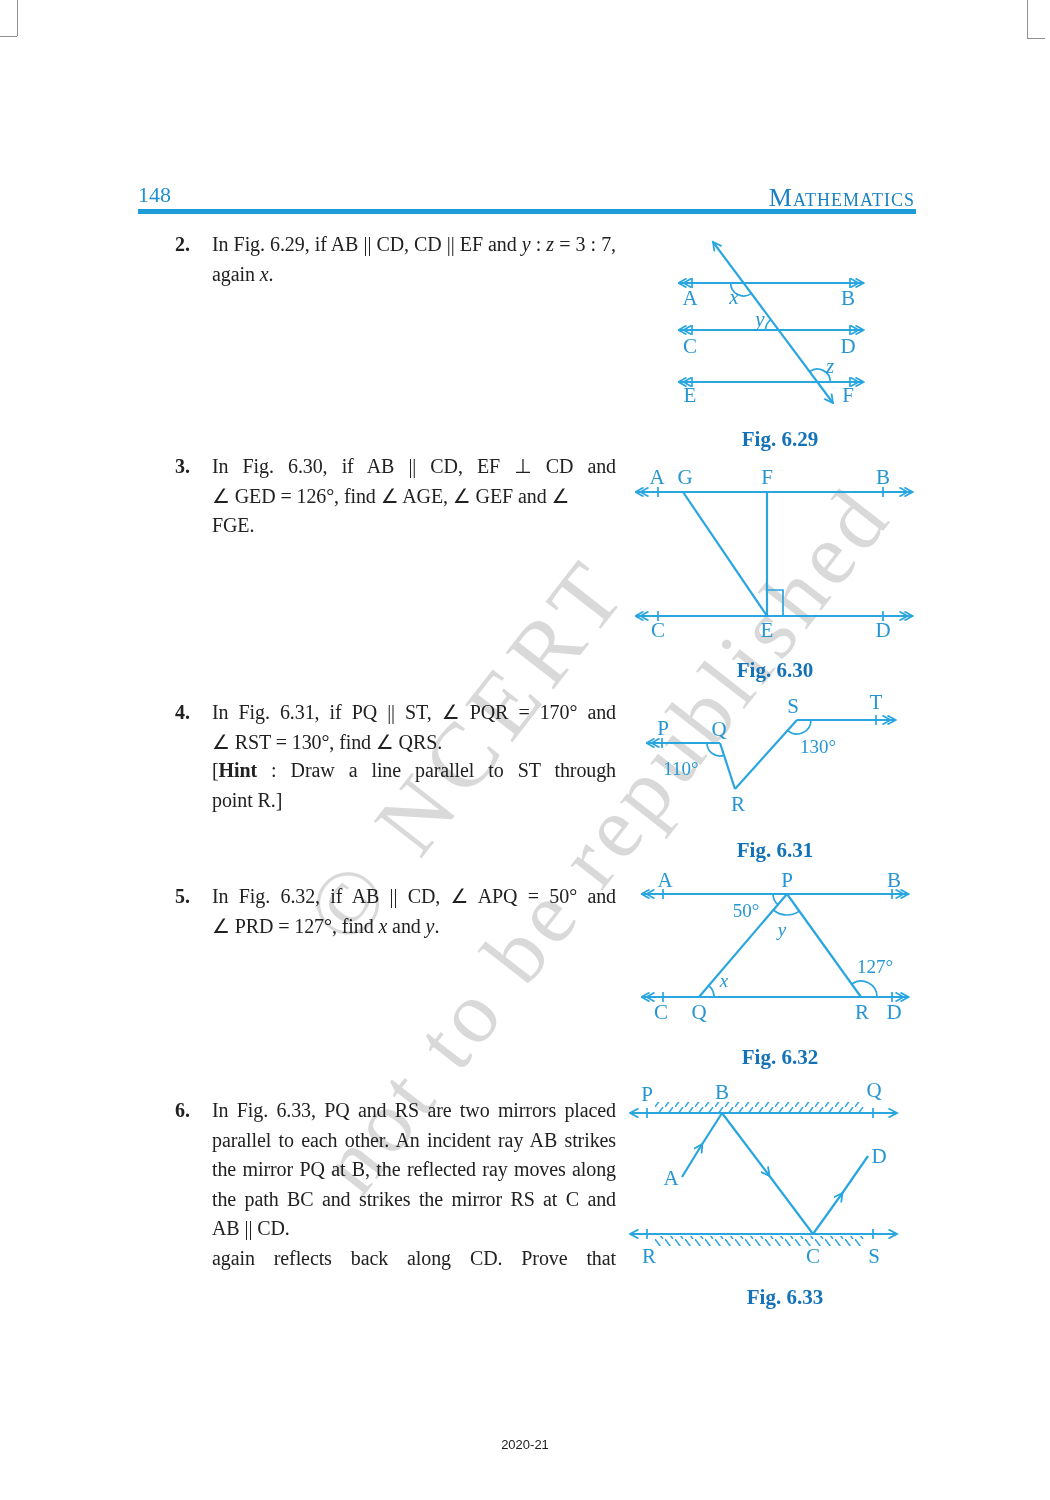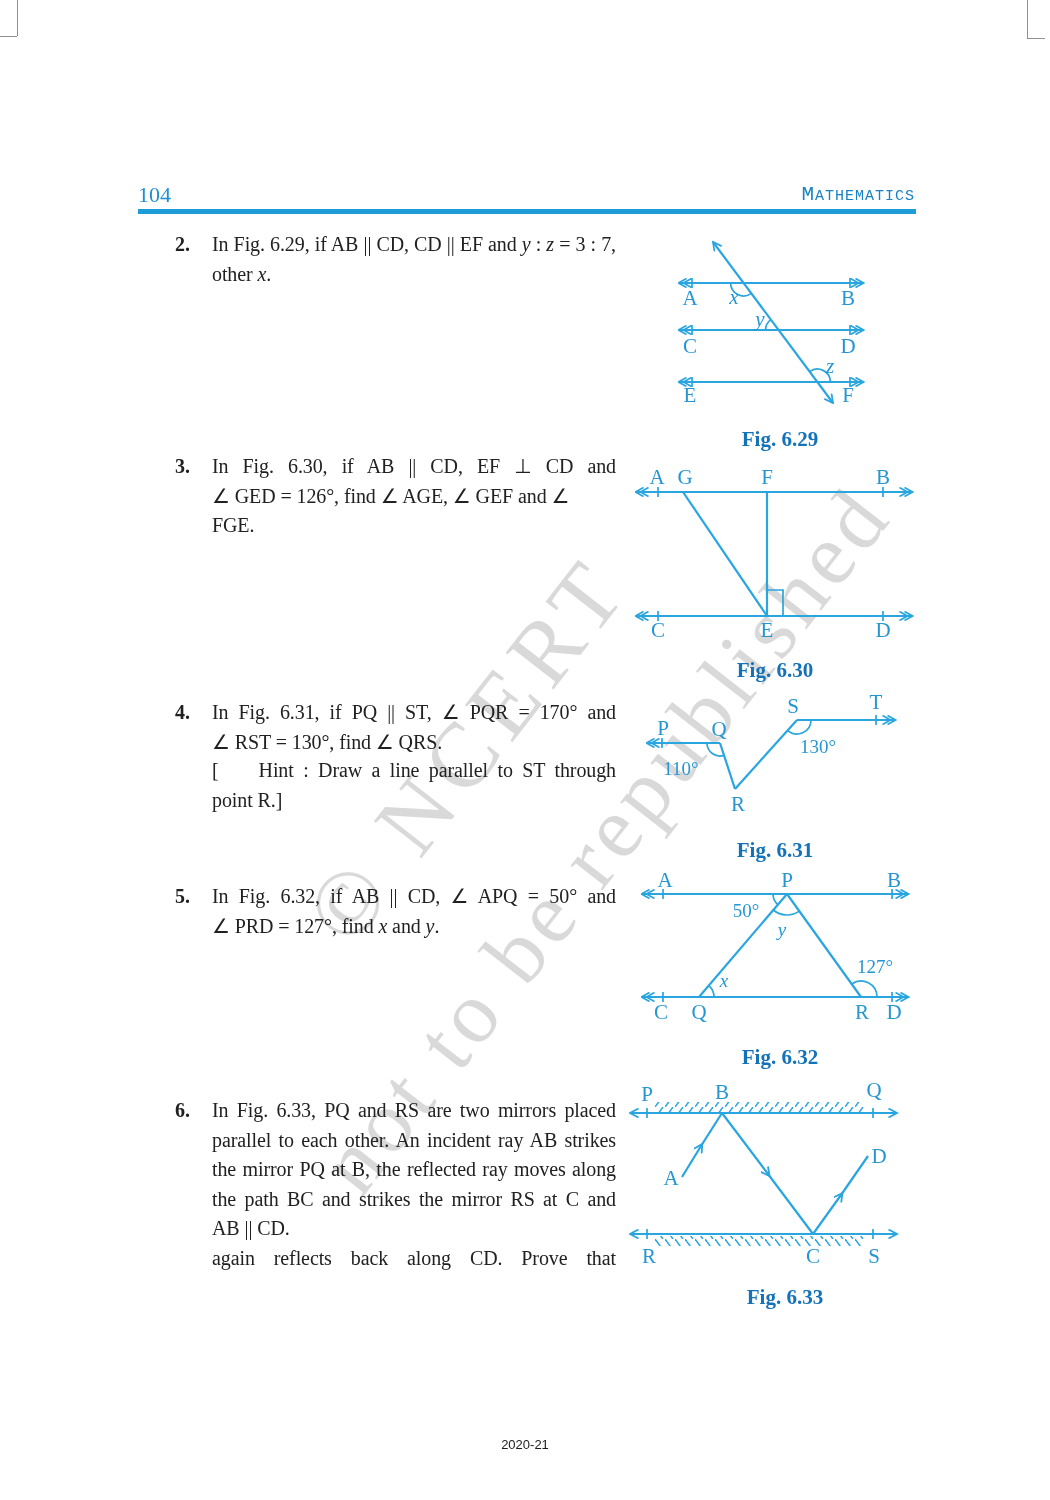--- a/index.html
+++ b/index.html
@@ -10,31 +10,31 @@
   .crop{position:absolute;background:#8f8f8f;}
   
   .wm{position:absolute;color:#d9d9d9;font-family:"Liberation Serif",serif;
       text-align:center;white-space:nowrap;z-index:0;user-select:none;}
   .wm1{left:245px;top:710px;width:420px;height:110px;line-height:110px;
        font-size:92px;letter-spacing:10px;transform:rotate(-52deg);}
   .wm2{left:75px;top:785px;width:1060px;height:110px;line-height:110px;
        font-size:88px;letter-spacing:6px;transform:rotate(-52deg);}
   
   .pagenum{left:138px;top:182px;font-size:22px;color:#1e8fcf;}
-  .running-head{right:135px;top:183px;font-size:21px;color:#1a82c4;
-      font-variant:small-caps;letter-spacing:1px;font-family:Liberation Mono, monospace;}
+  .running-head{right:135px;top:183px;font-size:26px;color:#1a82c4;
+      font-variant:small-caps;letter-spacing:1px;}
   .rule{left:138px;top:209px;width:778px;height:5px;background:#1e9cd7;}
   
   .q{position:absolute;left:175px;width:445px;z-index:1;}
   .qnum{position:absolute;left:0;top:0;font-weight:bold;font-size:20px;line-height:29.5px;}
   .qline{margin-left:37px;width:404px;font-size:20px;line-height:29.5px;
          letter-spacing:-0.1px;text-align:left;}
   .qline.just{text-align:justify;text-align-last:justify;}
   .it{font-style:italic;}
-  .bd{font-weight:normal;margin-left:40px;}
+  .bd{font-weight:bold;}
   
   .figcap{position:absolute;font-size:21px;font-weight:bold;color:#1472b8;
           text-align:center;z-index:1;}
   svg{position:absolute;overflow:visible;z-index:1;}
   svg text{font-family:"Liberation Serif",serif;font-size:21px;fill:#2596d3;}
   svg text.ang{font-size:19px;}
   svg text.itl{font-style:italic;}
   .footer{left:0;top:1437px;width:1050px;text-align:center;font-size:13px;
           font-family:"Liberation Sans",sans-serif;color:#1c1c1c;}
 </style>
@@ -44,28 +44,28 @@
 <div id="page">
 
   <div class="crop" style="left:17px;top:0;width:1px;height:36px;"></div>
   <div class="crop" style="left:0;top:36px;width:17px;height:1px;"></div>
   <div class="crop" style="left:1027px;top:0;width:1px;height:38px;"></div>
   <div class="crop" style="left:1027px;top:38px;width:18px;height:1px;"></div>
 
   <div class="wm wm1">© NCERT</div>
   <div class="wm wm2">not to be republished</div>
 
-  <div class="abs pagenum">104</div>
+  <div class="abs pagenum">148</div>
   <div class="abs running-head">Mathematics</div>
   <div class="abs rule"></div>
 
   <div class="q" style="top:230px;">
     <div class="qnum">2.</div>
     <div class="qline just"><span>In Fig. 6.29, if AB || CD, CD || EF and </span><span class="it">y</span><span> : </span><span class="it">z</span><span> = 3 : 7,</span></div>
-    <div class="qline"><span>other </span><span class="it">x</span><span>.</span></div>
+    <div class="qline"><span>again </span><span class="it">x</span><span>.</span></div>
   </div>
 
   <div class="q" style="top:452px;">
     <div class="qnum">3.</div>
     <div class="qline just"><span>In Fig. 6.30, if AB || CD, EF ⊥ CD and</span></div>
     <div class="qline"><span>∠ GED = 126°, find ∠ AGE, ∠ GEF and ∠ FGE.</span></div>
   </div>
 
   <div class="q" style="top:698px;">
     <div class="qnum">4.</div>

